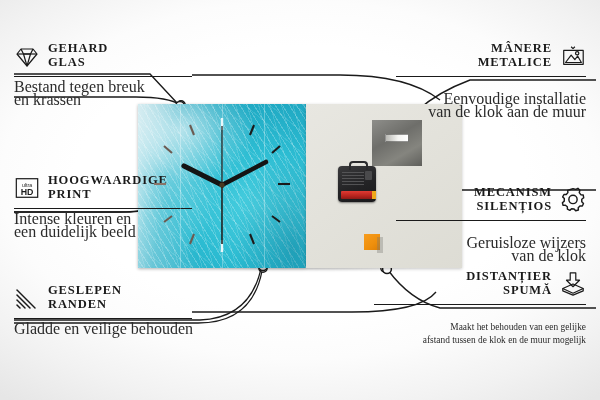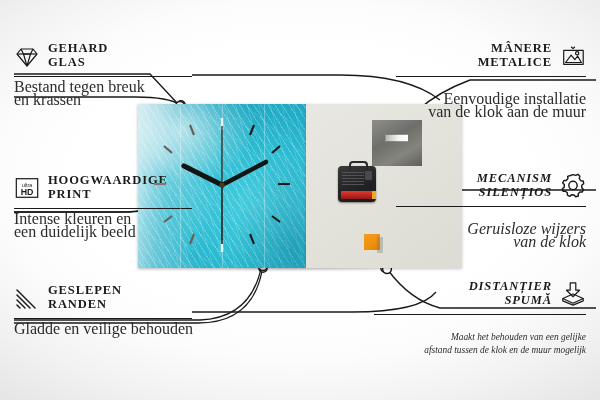--- a/index.html
+++ b/index.html
@@ -219,22 +219,22 @@
   
   .right .feat-head { justify-content: flex-end; }
   .right .feat-title { text-align: right; }
   .right .feat-desc  { text-align: right; margin-top: 16px; }
 
   
   #f-glass     { left: 14px;  top: 36px;  }
   #f-print     { left: 14px;  top: 168px; }
   #f-edges     { left: 14px;  top: 278px; }
   #f-handles   { left: 374px; top: 36px;  }
-  #f-mechanism { left: 374px; top: 166px; font-style: italic; }
-  #f-spacer    { left: 374px; top: 274px; font-style: italic; }
+  #f-mechanism { left: 374px; top: 180px; }
+  #f-spacer    { left: 374px; top: 264px; }
 
   #f-glass     .feat-rule { width: 178px; }
   #f-print     .feat-rule { width: 178px; }
   #f-edges     .feat-rule { width: 178px; }
   #f-handles   .feat-rule { width: 190px; margin-left: 22px; }
   #f-mechanism .feat-rule { width: 190px; margin-left: 22px; }
   #f-spacer    .feat-rule { width: 212px; }
 
   #f-spacer .feat-desc { font-size: 9.4px; }
 </style>

